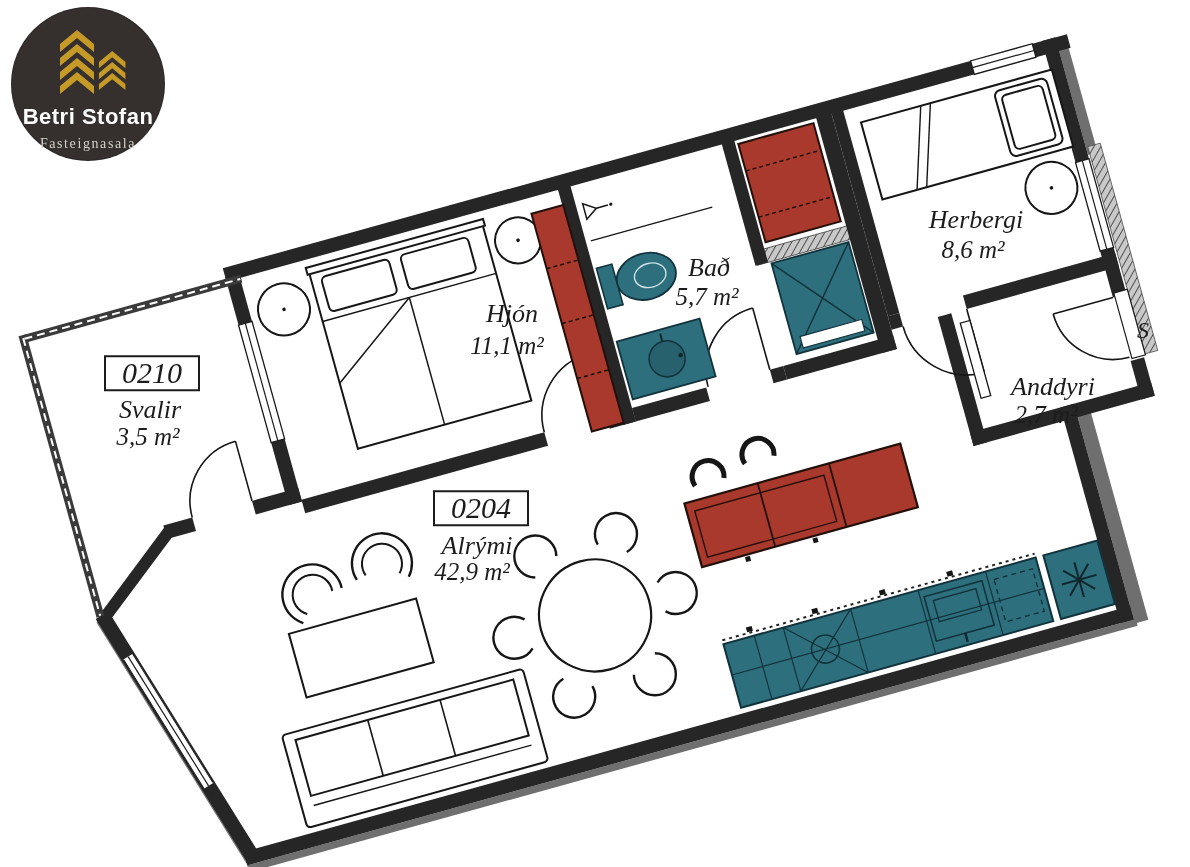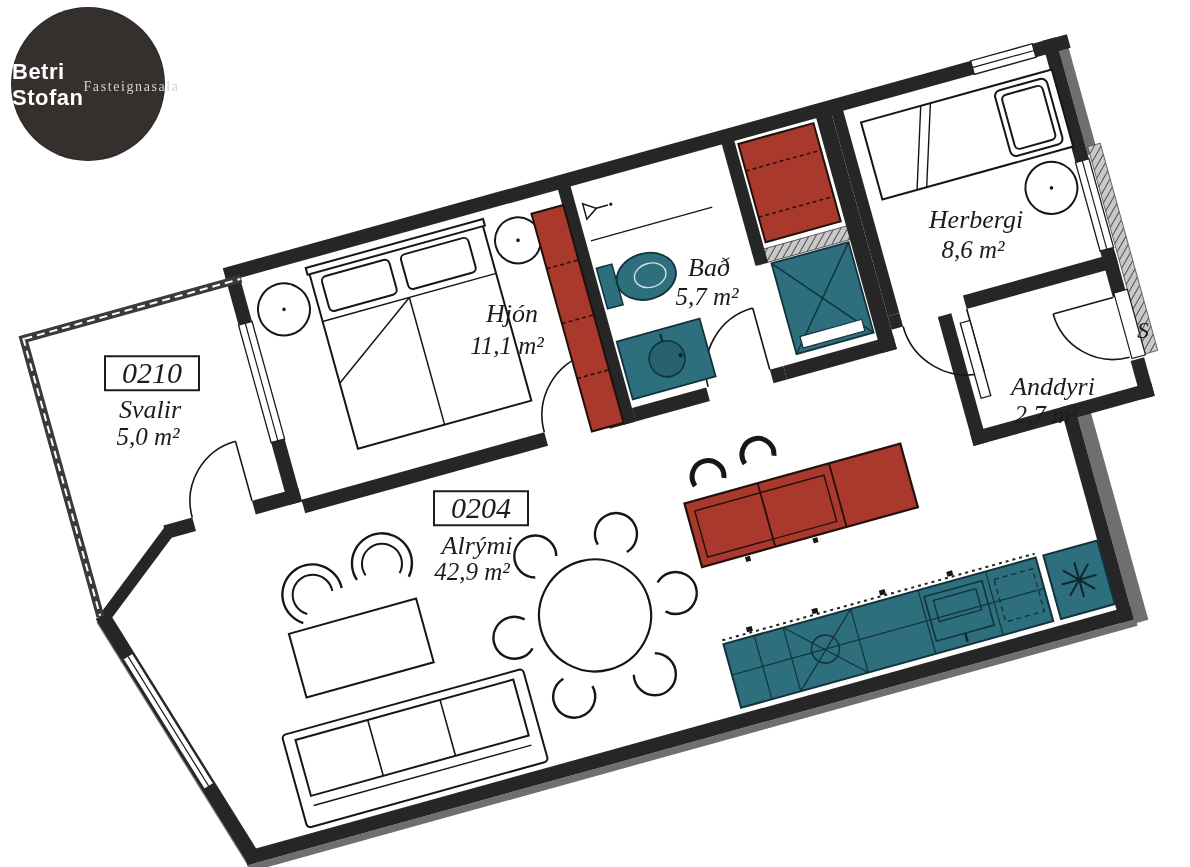--- a/index.html
+++ b/index.html
@@ -5,21 +5,21 @@
   html,body{margin:0;padding:0;background:#ffffff;}
   body{width:1190px;height:867px;position:relative;overflow:hidden;
        font-family:"Liberation Serif", serif;color:#1c1c1c;}
   .plan-svg{position:absolute;left:0;top:0;}
   
   .w{fill:#262626;}
   .wg{fill:#6f6f6f;}
   .thin{stroke:#161616;stroke-width:2;fill:#ffffff;}
   
   .logo{position:absolute;left:12px;top:8px;width:152px;height:152px;border-radius:50%;
-        background:#35302e;display:flex;flex-direction:row;align-items:center;
+        background:#35302e;display:flex;flex-direction:column;align-items:center;
         justify-content:flex-start;box-shadow:0 0 0 1px #2c2827;}
   .logo .brand{font-family:"Liberation Sans", sans-serif;font-weight:bold;
         color:#ffffff;font-size:22px;letter-spacing:.5px;margin-top:2px;}
   .logo .tagline{font-family:Liberation Serif, serif;color:#d5d1cc;
         font-size:14px;letter-spacing:1.6px;margin-top:6px;}
   
   .lbl{position:absolute;transform:translate(-50%,-50%);white-space:nowrap;
        text-align:center;line-height:1.05;font-style:italic;}
   .room-name{font-size:26px;}
   .room-area{font-size:25px;}
@@ -322,21 +322,21 @@
         <path d="M14 46 L31 32 L48 46 L48 54 L31 40 L14 54 Z"></path>
       </g>
     </g>
   </svg>
   <div class="brand">Betri Stofan</div>
   <div class="tagline">Fasteignasala</div>
 </div>
 
 <div class="lbl unit-box" style="left:152px;top:373px">0210</div>
 <div class="lbl room-name" style="left:150px;top:410px">Svalir</div>
-<div class="lbl room-area" style="left:148px;top:437px">5,0 m²</div>
+<div class="lbl room-area" style="left:148px;top:437px">3,5 m²</div>
 
 <div class="lbl room-name" style="left:512px;top:314px">Hjón</div>
 <div class="lbl room-area" style="left:507px;top:346px">11,1 m²</div>
 
 <div class="lbl room-name" style="left:709px;top:268px">Bað</div>
 <div class="lbl room-area" style="left:707px;top:297px">5,7 m²</div>
 
 <div class="lbl room-name" style="left:976px;top:220px">Herbergi</div>
 <div class="lbl room-area" style="left:973px;top:250px">8,6 m²</div>
 

